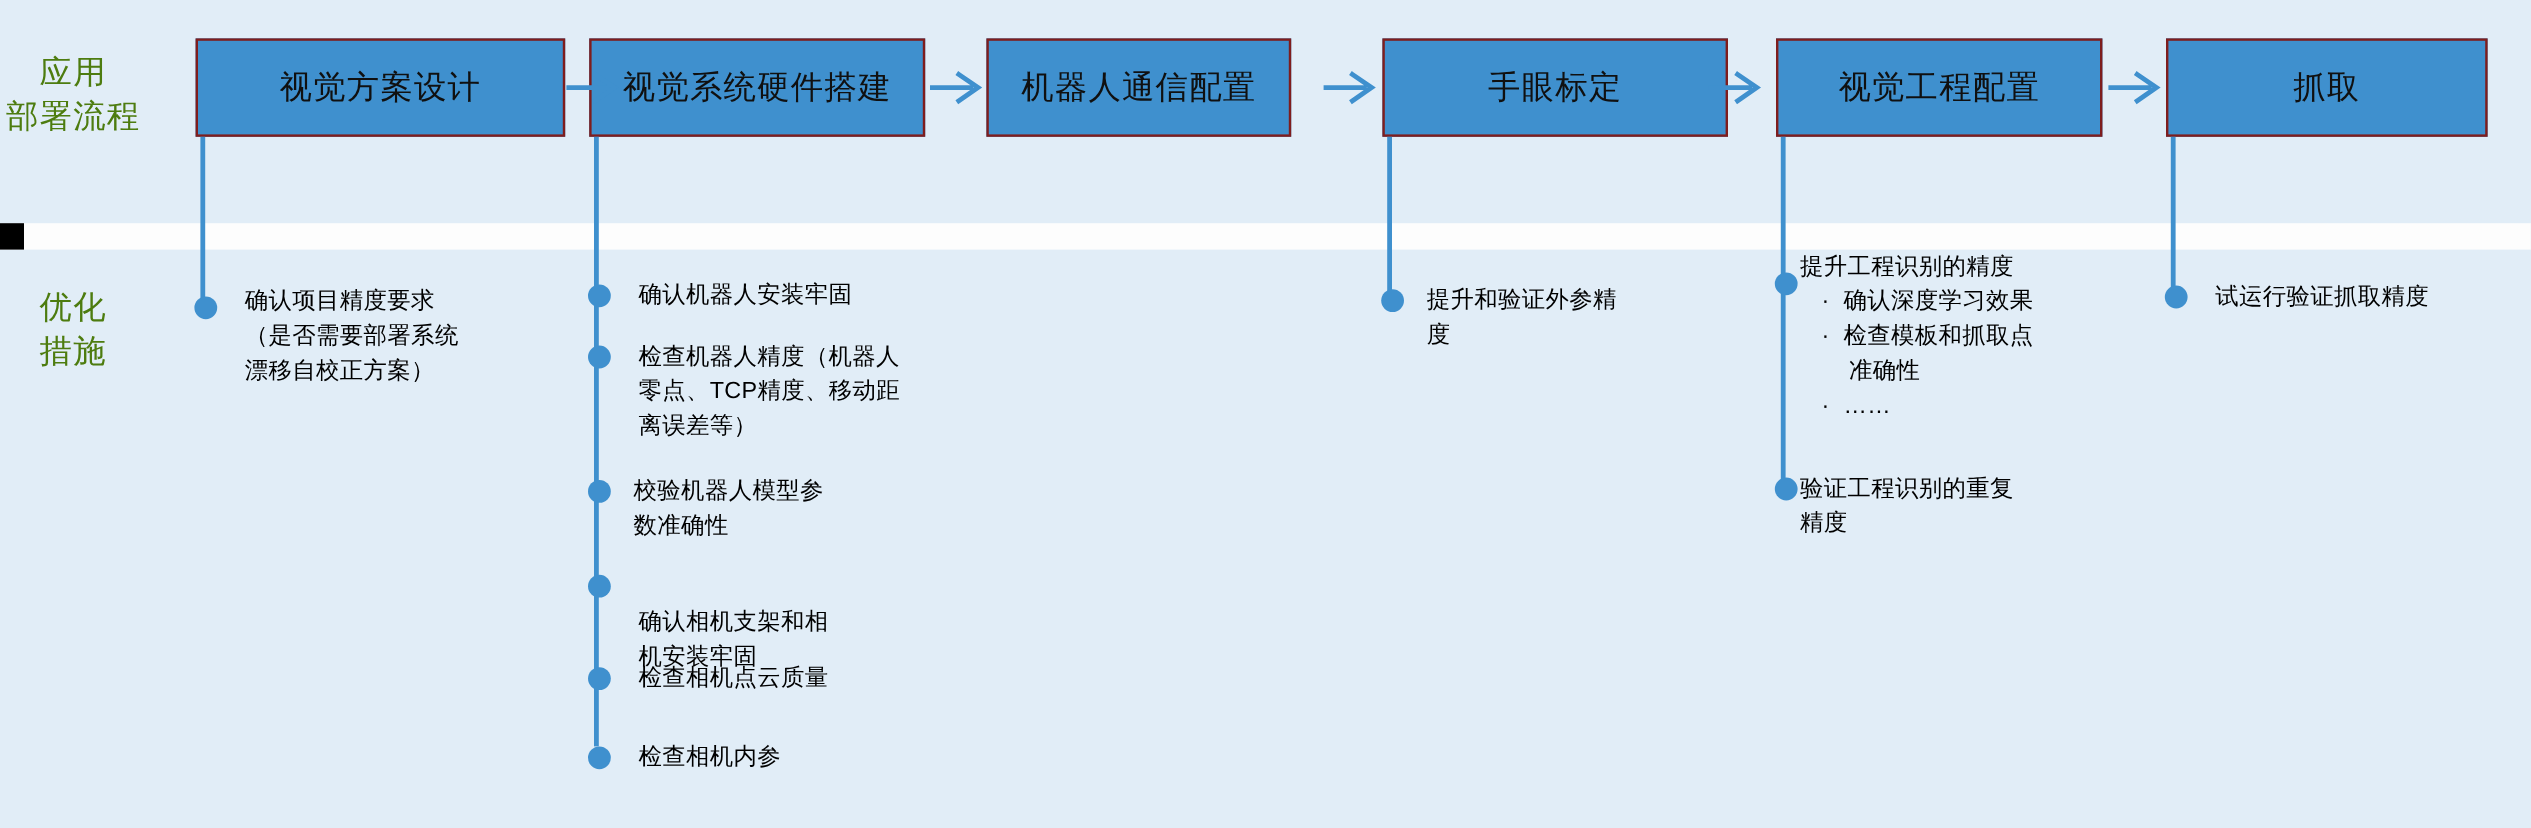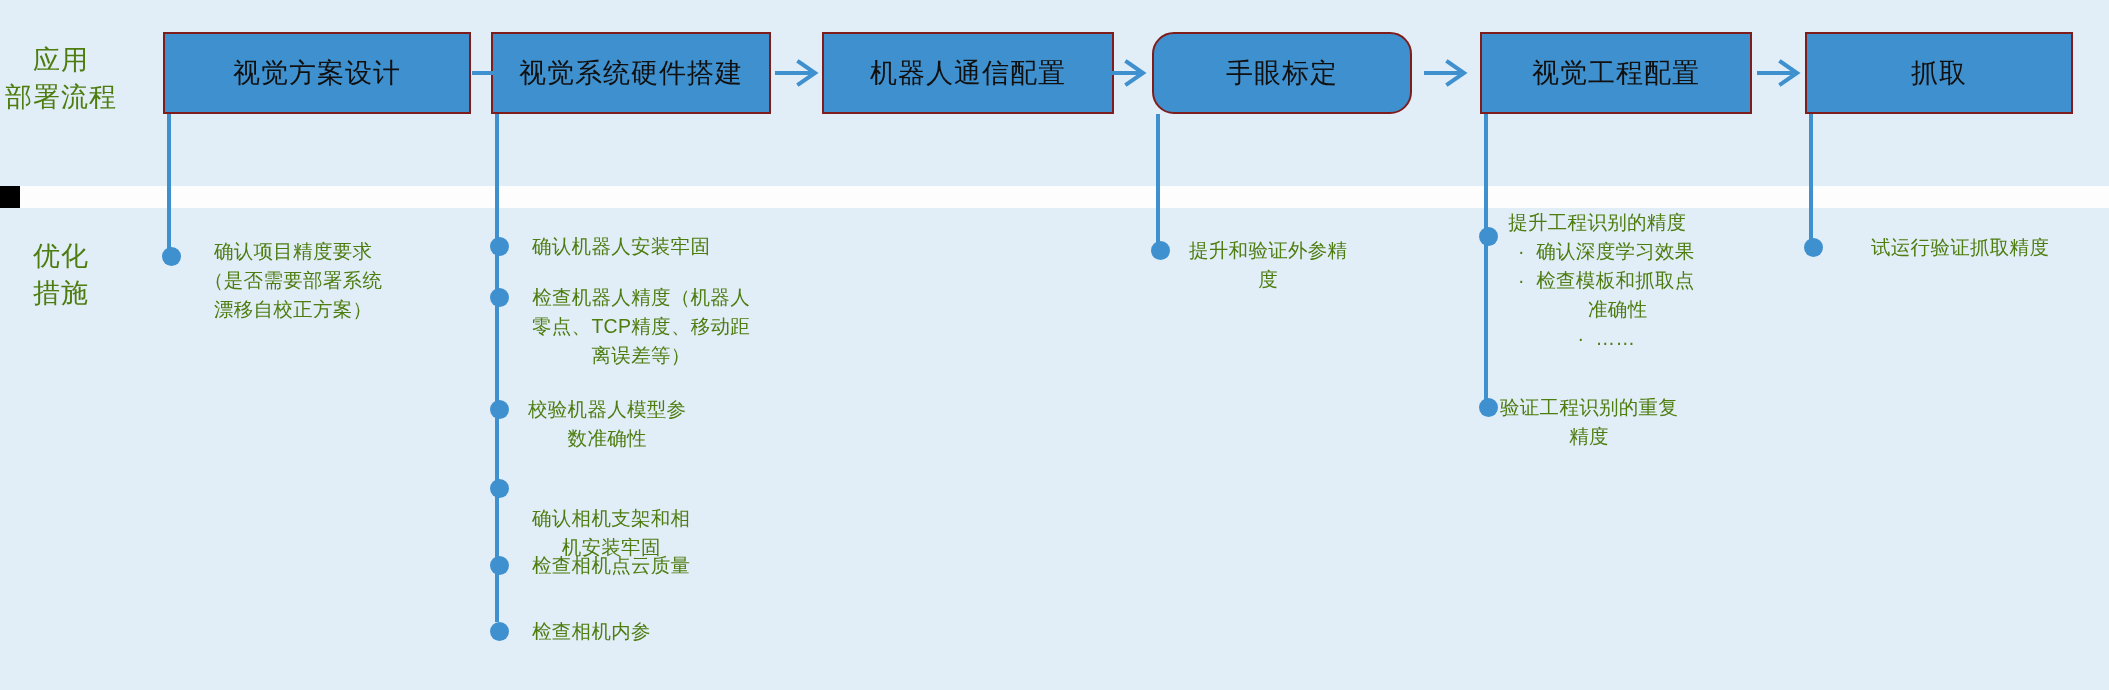--- a/index.html
+++ b/index.html
@@ -67,25 +67,24 @@
   .dot{
     position:absolute;
     width:19px;height:19px;border-radius:50%;
     background:#3f90ce;
     margin-left:-7.5px;
   }
 
   
   .mtext{
     position:absolute;
-    color:#4d7c0f;
+    color:#000000;
     font-size:19.5px;
     line-height:29px;
     letter-spacing:0.3px;
-    text-align:center;
   }
   .mtext .ln{display:block;white-space:pre;}
   .mtext .sub{display:block;white-space:pre;padding-left:18px;}
 </style>
 </head>
 <body>
 
 <div id="stage">
 
   <div class="divider-band"></div>
@@ -95,22 +94,22 @@
     <div>应用</div>
     <div>部署流程</div>
   </div>
   <div class="row-label" id="label-measures">
     <div>优化</div>
     <div>措施</div>
   </div>
 
   <div class="pbox" style="left:163px;width:308px;">视觉方案设计</div>
   <div class="pbox" style="left:491px;width:280px;">视觉系统硬件搭建</div>
-  <div class="pbox" style="left:822px;width:292px;">机器人通信配置</div>
-  <div class="pbox" style="left:1152px;width:260px;border-radius:22px;">手眼标定</div>
+  <div class="pbox" style="left:822px;width:254px;">机器人通信配置</div>
+  <div class="pbox" style="left:1152px;width:288px;">手眼标定</div>
   <div class="pbox" style="left:1480px;width:272px;">视觉工程配置</div>
   <div class="pbox" style="left:1805px;width:268px;">抓取</div>
 
   <div class="arrow" style="left:472px;">
     <svg width="44" height="30" viewBox="0 0 44 30">
         <path d="M1 15 H34 M24 4 L40 15 L24 26" fill="none" stroke="#3f90ce" stroke-width="4" stroke-linecap="square" stroke-linejoin="miter"></path>
       </svg>
   </div>
   <div class="arrow" style="left:775px;">
     <svg width="44" height="30" viewBox="0 0 44 30">
@@ -195,17 +194,17 @@
     <span class="sub">·  ……</span>
   </div>
 
   <div class="dot" style="left:1486px;top:398px;"></div>
   <div class="mtext" style="left:1500px;top:393px;">
     <span class="ln">验证工程识别的重复</span>
     <span class="ln">精度</span>
   </div>
 
   <div class="dot" style="left:1811px;top:238px;"></div>
-  <div class="mtext" style="left:1846px;top:233px;margin-left:25px;">
+  <div class="mtext" style="left:1846px;top:233px;">
     <span class="ln">试运行验证抓取精度</span>
   </div>
 
 </div>
 
 </body></html>

